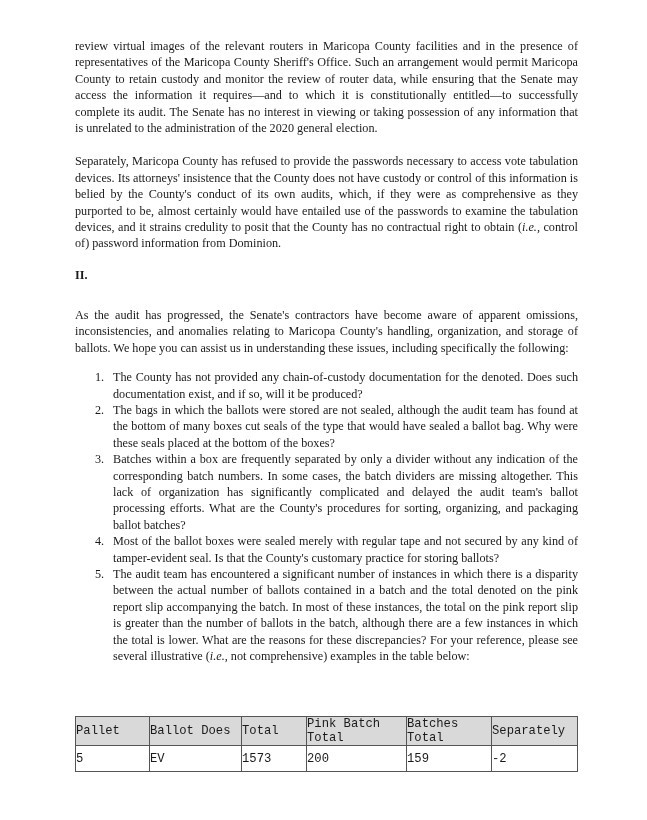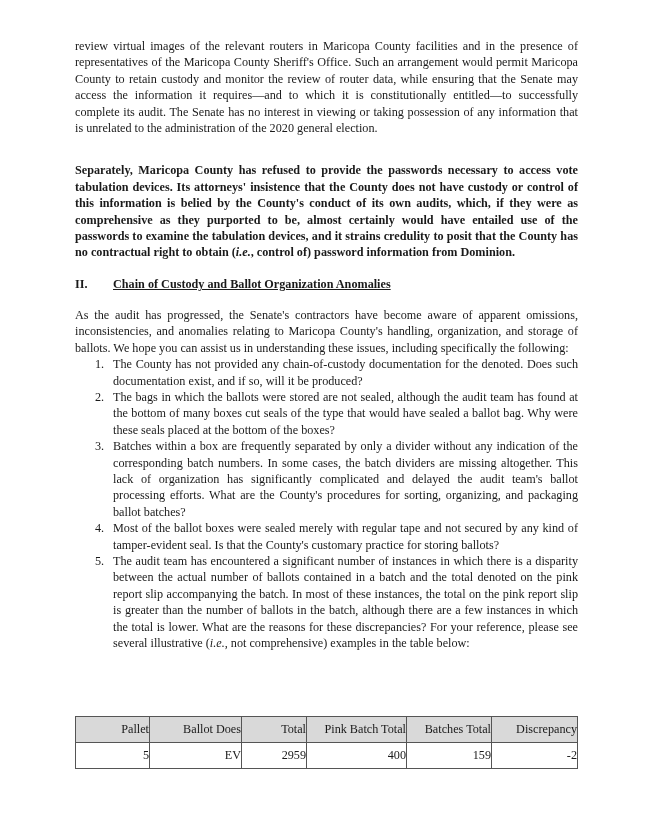--- a/index.html
+++ b/index.html
@@ -6,56 +6,55 @@
     body {
       width: 647px; height: 820px; overflow: hidden; position: relative;
       font-family: "Liberation Serif", "DejaVu Serif", serif;
       color: #1a1a1a;
     }
     .page {
       position: absolute; left: 75px; top: 38px; width: 503px;
       font-size: 12.2px; line-height: 16.4px;
     }
     p { margin: 0; text-align: justify; }
-    .p1 { margin-bottom: 26px; }
-    .p2 { margin-bottom: 15px; font-weight: bold; }
+    .p1 { margin-bottom: 17px; }
+    .p2 { margin-bottom: 15px; }
     .heading {
-      display: flex; font-weight: bold; margin-bottom: 15px;
+      display: flex; font-weight: bold; margin-bottom: 24px;
       font-size: 12.2px; line-height: 16px;
     }
     .heading .num { width: 38px; }
     .heading .title { text-decoration: underline; }
-    .p3 { }
+    .p3 { margin-bottom: 13px; }
     ol { margin: 0; padding: 0; list-style: none; }
     ol li { display: flex; padding-left: 20px; }
     ol li .n { width: 18px; flex: none; }
     ol li .t { flex: 1; text-align: justify; }
     table {
       position: absolute; left: 75px; top: 716px; width: 503px;
       border-collapse: collapse; font-size: 12.2px;
       font-family: "Liberation Serif", "DejaVu Serif", serif;
     }
     th, td {
-      border: 1px solid #555; text-align: right; font-weight: normal;
-      height: 25px; padding: 0;
+      border: 1px solid #555; text-align: left; font-weight: normal;
+      height: 25px; padding: 0; font-family: Liberation Mono, monospace;
     }
     th { background: #d9d9d9; }
     em { font-style: italic; }
   </style>
 </head>
 <body>
 
 <div class="page">
   <p class="p1">review virtual images of the relevant routers in Maricopa County facilities and in the presence of representatives of the Maricopa County Sheriff's Office.  Such an arrangement would permit Maricopa County to retain custody and monitor the review of router data, while ensuring that the Senate may access the information it requires—and to which it is constitutionally entitled—to successfully complete its audit.  The Senate has no interest in viewing or taking possession of any information that is unrelated to the administration of the 2020 general election.</p>
 
   <p class="p2"><span>Separately, Maricopa County has refused to provide the passwords necessary to access vote tabulation devices.  Its attorneys' insistence that the County does not have custody or control of this information is belied by the County's conduct of its own audits, which, if they were as comprehensive as they purported to be, almost certainly would have entailed use of the passwords to examine the tabulation devices, and it strains credulity to posit that the County has no contractual right to obtain (</span><em>i.e.</em><span>, control of) password information from Dominion.</span></p>
 
   <div class="heading">
     <span class="num">II.</span>
-    <span class="title">Chain of Custody and Ballot Organization Anomalies</span>
   </div>
 
   <p class="p3">As the audit has progressed, the Senate's contractors have become aware of apparent omissions, inconsistencies, and anomalies relating to Maricopa County's handling, organization, and storage of ballots.  We hope you can assist us in understanding these issues, including specifically the following:</p>
 
   <ol>
     <li>
         <span class="n">1.</span>
         <span class="t">The County has not provided any chain-of-custody documentation for the denoted.  Does such documentation exist, and if so, will it be produced?</span>
       </li>
     <li>
@@ -78,26 +77,26 @@
 </div>
 
 <table>
   <thead>
     <tr>
       <th style="width:73px">Pallet</th>
       <th style="width:91px">Ballot Does</th>
       <th style="width:64px">Total</th>
       <th style="width:99px">Pink Batch Total</th>
       <th style="width:84px">Batches Total</th>
-      <th>Discrepancy</th>
+      <th>Separately</th>
     </tr>
   </thead>
   <tbody>
     <tr>
       <td>5</td>
       <td>EV</td>
-      <td>2959</td>
-      <td>400</td>
+      <td>1573</td>
+      <td>200</td>
       <td>159</td>
       <td>-2</td>
     </tr>
   </tbody>
 </table>
 
 </body></html>

